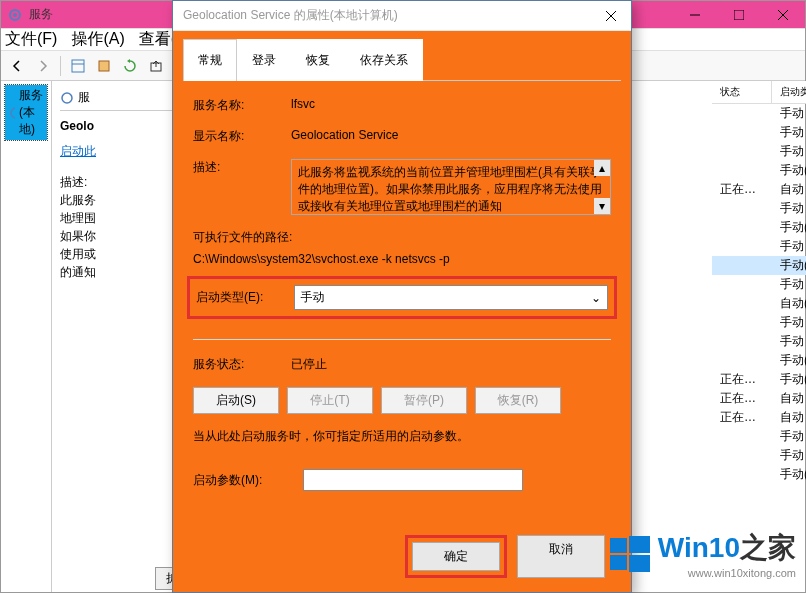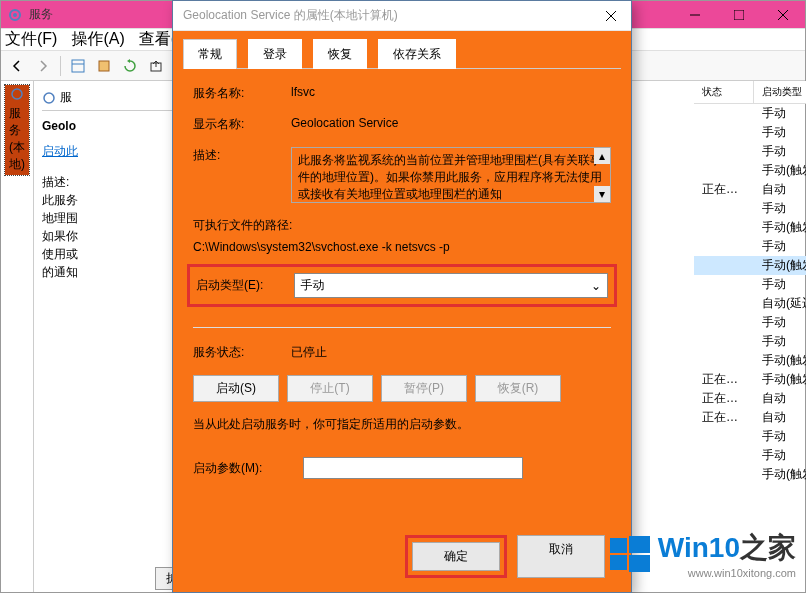--- a/index.html
+++ b/index.html
@@ -16,21 +16,21 @@
 
 .svc-menubar { height: 22px; display: flex; align-items: center; padding: 0 4px; gap: 14px; border-bottom: 1px solid #e0e0e0;}
 .svc-menuitem { font-size: 16px; color: #000; }
 
 .svc-toolbar { height: 30px; display: flex; align-items: center; padding: 0 4px; gap: 2px; border-bottom: 1px solid #ccc; background: #f8f8f8;}
 .tb-btn { width: 24px; height: 24px; display:flex;align-items:center;justify-content:center; border:1px solid transparent; }
 
 .svc-body { display: flex; height: calc(100% - 80px); }
 .svc-tree { width: 110px; border-right: 1px solid #ccc; padding: 4px; }
 .tree-item { font-size: 12px; padding: 2px 4px; display:flex;align-items:center;gap:4px; }
-.tree-item.sel { background: #c2410c; outline: 1px dotted #444; flex-direction: column;}
+.tree-item.sel { background: #0ea5e9; outline: 1px dotted #444;}
 
 .svc-main { flex: 1; display: flex; }
 .svc-detail { padding: 8px; width: 180px; }
 .svc-detail-name { font-size:12px; font-weight: bold; margin-bottom: 10px;}
 .svc-detail-link { color: #0066cc; text-decoration: underline; margin-bottom: 14px; display: block;}
 .svc-detail-desc { font-size: 12px; line-height: 1.5; color: #000;}
 
 .svc-list { flex: 1; }
 .svc-list-header { display: flex; background: #fff; border-bottom: 1px solid #ddd; }
 .svc-list-header .col { padding: 4px 8px; font-size: 10px; border-right: 1px solid #ddd; }
@@ -41,21 +41,21 @@
 
 .svc-tabs-bottom { position: absolute; left: 122px; bottom: 2px; display: flex; }
 .svc-tabs-bottom .btab { border: 1px solid #999; padding: 2px 10px; font-size: 12px; background: #f0f0f0; margin-left: 32px;}
 
 
 .dialog { position: absolute; left: 172px; top: 0; width: 460px; height: 593px; background: #f97316; border: 1px solid #5a7ba0; box-shadow: 4px 4px 12px rgba(0,0,0,0.3); }
 .dlg-title { height: 30px; background: #fff; display: flex; align-items: center; padding: 0 10px; border-bottom: 1px solid #e8e8e8; color: #999; font-size: 12px;}
 .dlg-close { position: absolute; right: 0; top: 0; width: 40px; height: 30px; display:flex;align-items:center;justify-content:center; color: #000;}
 
 .dlg-tabs { display: flex; padding: 8px 10px 0 10px; }
-.dlg-tab { padding: 6px 14px; font-size: 12px; border: 1px solid #ccc; border-bottom: none; background: #fff; color: #000; margin-right: 11px;}
+.dlg-tab { padding: 12px 14px; font-size: 12px; border: 1px solid #ccc; border-bottom: none; background: #fff; color: #000; margin-right: 0;}
 .dlg-tab.inactive { border-color: transparent; }
 .dlg-tabbar { border-bottom: 1px solid #ccc; margin: 0 10px; margin-top: -1px;}
 
 .dlg-body { padding: 16px 20px; }
 .frow { display: flex; margin-bottom: 14px; align-items: flex-start; }
 .flabel { width: 98px; font-size: 12px; }
 .fval { flex: 1; font-size: 12px; }
 .desc-box { flex: 1; border: 1px solid #aaa; padding: 4px 6px; height: 56px; overflow: hidden; font-size: 12px; position: relative;}
 .desc-box .scroll-up, .desc-box .scroll-down { position:absolute; right:0; width:16px;height:16px; background:#e8e8e8; display:flex;align-items:center;justify-content:center;}
 .desc-box .scroll-up{top:0;} .desc-box .scroll-down{bottom:0;}

